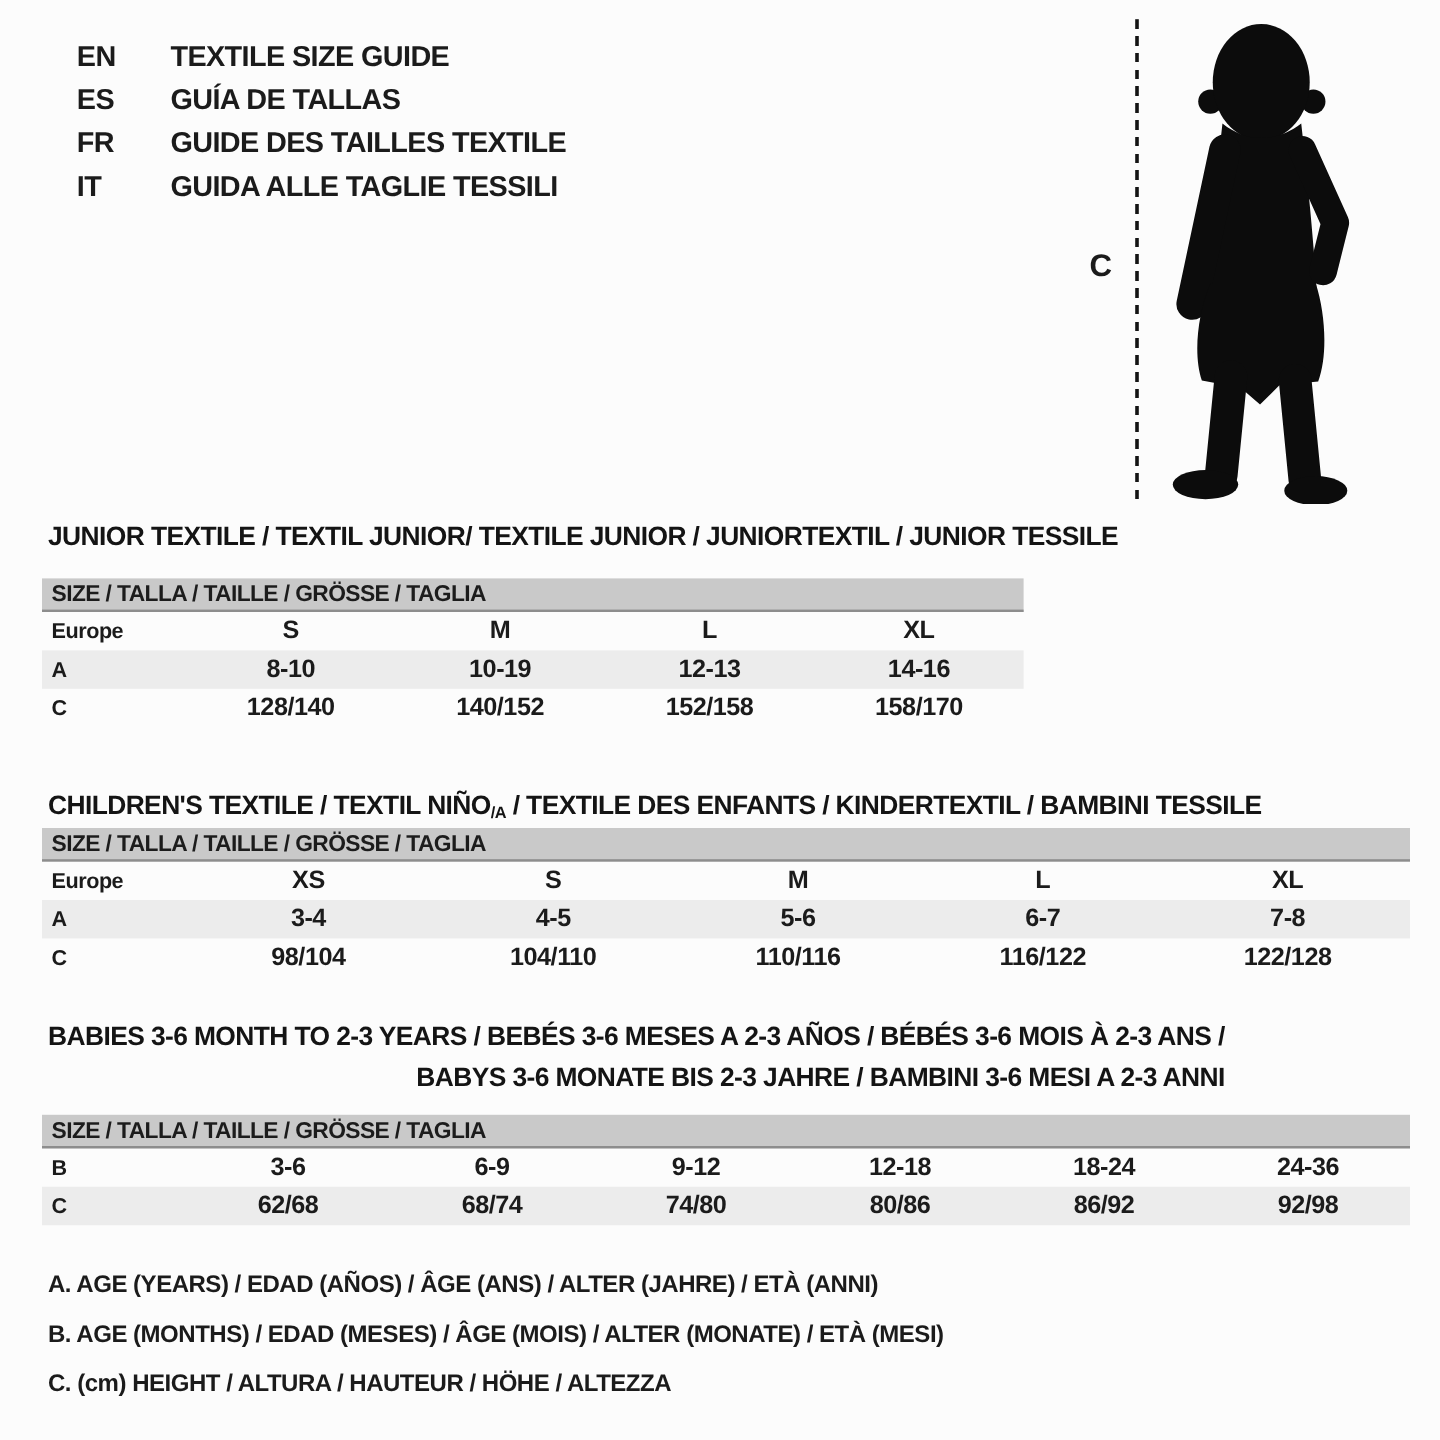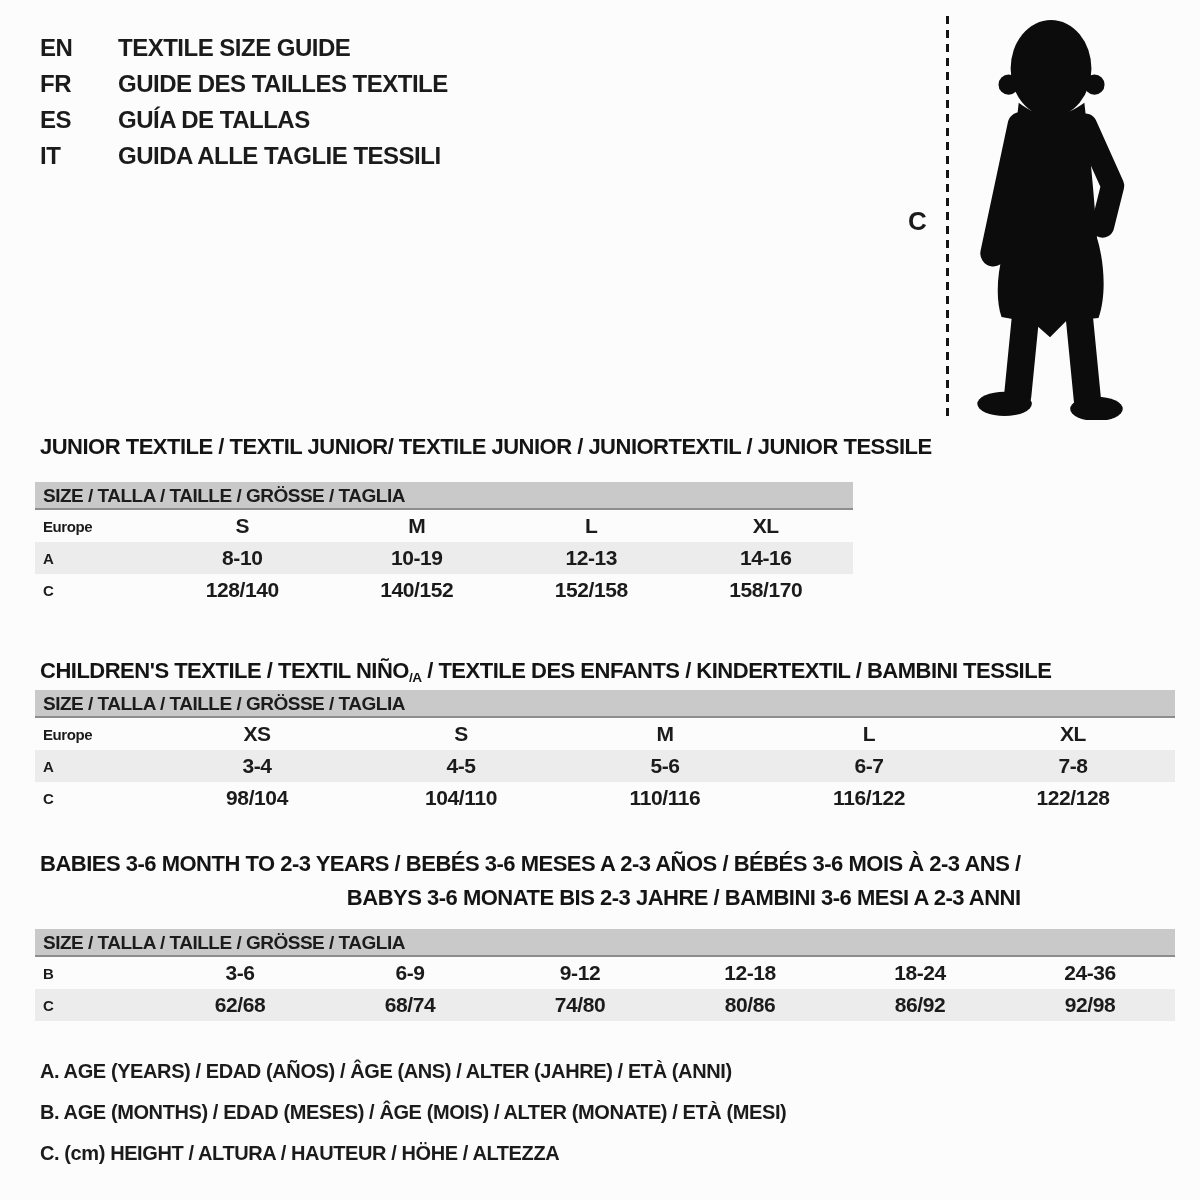--- a/index.html
+++ b/index.html
@@ -8,21 +8,21 @@
   body {
     position:relative;
     background: var(--background, #fcfcfc);
     color: var(--text, #1b1b1b);
     font-family: "Liberation Sans", sans-serif;
     overflow:hidden;
   }
 
   
   .langs { position:absolute; left:40px; top:30px; }
-  .lang-row { display:flex; height:36px; align-items:center; }
+  .lang-row { display:flex; height:36px; align-items:center;margin-left:24px; }
   .lang-code  { width:78px; font-size:24px; font-weight:700; letter-spacing:-0.5px; }
   .lang-title { font-size:24px; font-weight:700; letter-spacing:-0.5px; }
 
   
   .measure-line {
     position:absolute; left:946px; top:16px; width:3px; height:402px;
     background: repeating-linear-gradient(to bottom,
       var(--line, #141414) 0 8px, transparent 8px 14px);
   }
   .measure-label {
@@ -56,45 +56,45 @@
     background: var(--band, #c9c9c9);
     border-bottom:2px solid #8d8d8d;
     padding-left:8px;
     font-size:19px; font-weight:700; letter-spacing:-0.5px; color:#1c1c1c;
   }
   .trow { display:grid; height:32px; align-items:center; }
   .cols4 { grid-template-columns:120px repeat(4,1fr); }
   .cols5 { grid-template-columns:120px repeat(5,1fr); }
   .cols6 { grid-template-columns:120px repeat(6,1fr); }
   .trow.stripe { background: var(--stripe, #ececec); }
-  .rlabel { padding-left:8px; font-size:15px; font-weight:700; letter-spacing:-0.4px; }
+  .rlabel { padding-left:8px; font-size:18px; font-weight:700; letter-spacing:-0.4px; }
   .cell   { text-align:center; font-size:21px; font-weight:700; letter-spacing:-0.4px; }
 
   
   .legend { position:absolute; left:40px; top:1060px; }
   .legend-line {
     font-size:20px; font-weight:700; letter-spacing:-0.4px;
     height:41px; white-space:nowrap;
   }
 </style>
 </head>
 <body>
 
 <div class="langs">
   <div class="lang-row">
     <span class="lang-code">EN</span>
     <span class="lang-title">TEXTILE SIZE GUIDE</span>
   </div>
   <div class="lang-row">
+    <span class="lang-code">ES</span>
+    <span class="lang-title">GUÍA DE TALLAS</span>
+  </div>
+  <div class="lang-row">
     <span class="lang-code">FR</span>
     <span class="lang-title">GUIDE DES TAILLES TEXTILE</span>
-  </div>
-  <div class="lang-row">
-    <span class="lang-code">ES</span>
-    <span class="lang-title">GUÍA DE TALLAS</span>
   </div>
   <div class="lang-row">
     <span class="lang-code">IT</span>
     <span class="lang-title">GUIDA ALLE TAGLIE TESSILI</span>
   </div>
 </div>
 
 <div class="measure-line"></div>
 <div class="measure-label">C</div>
 <svg class="baby" viewBox="0 0 170 400" xmlns="http://www.w3.org/2000/svg" aria-hidden="true">

